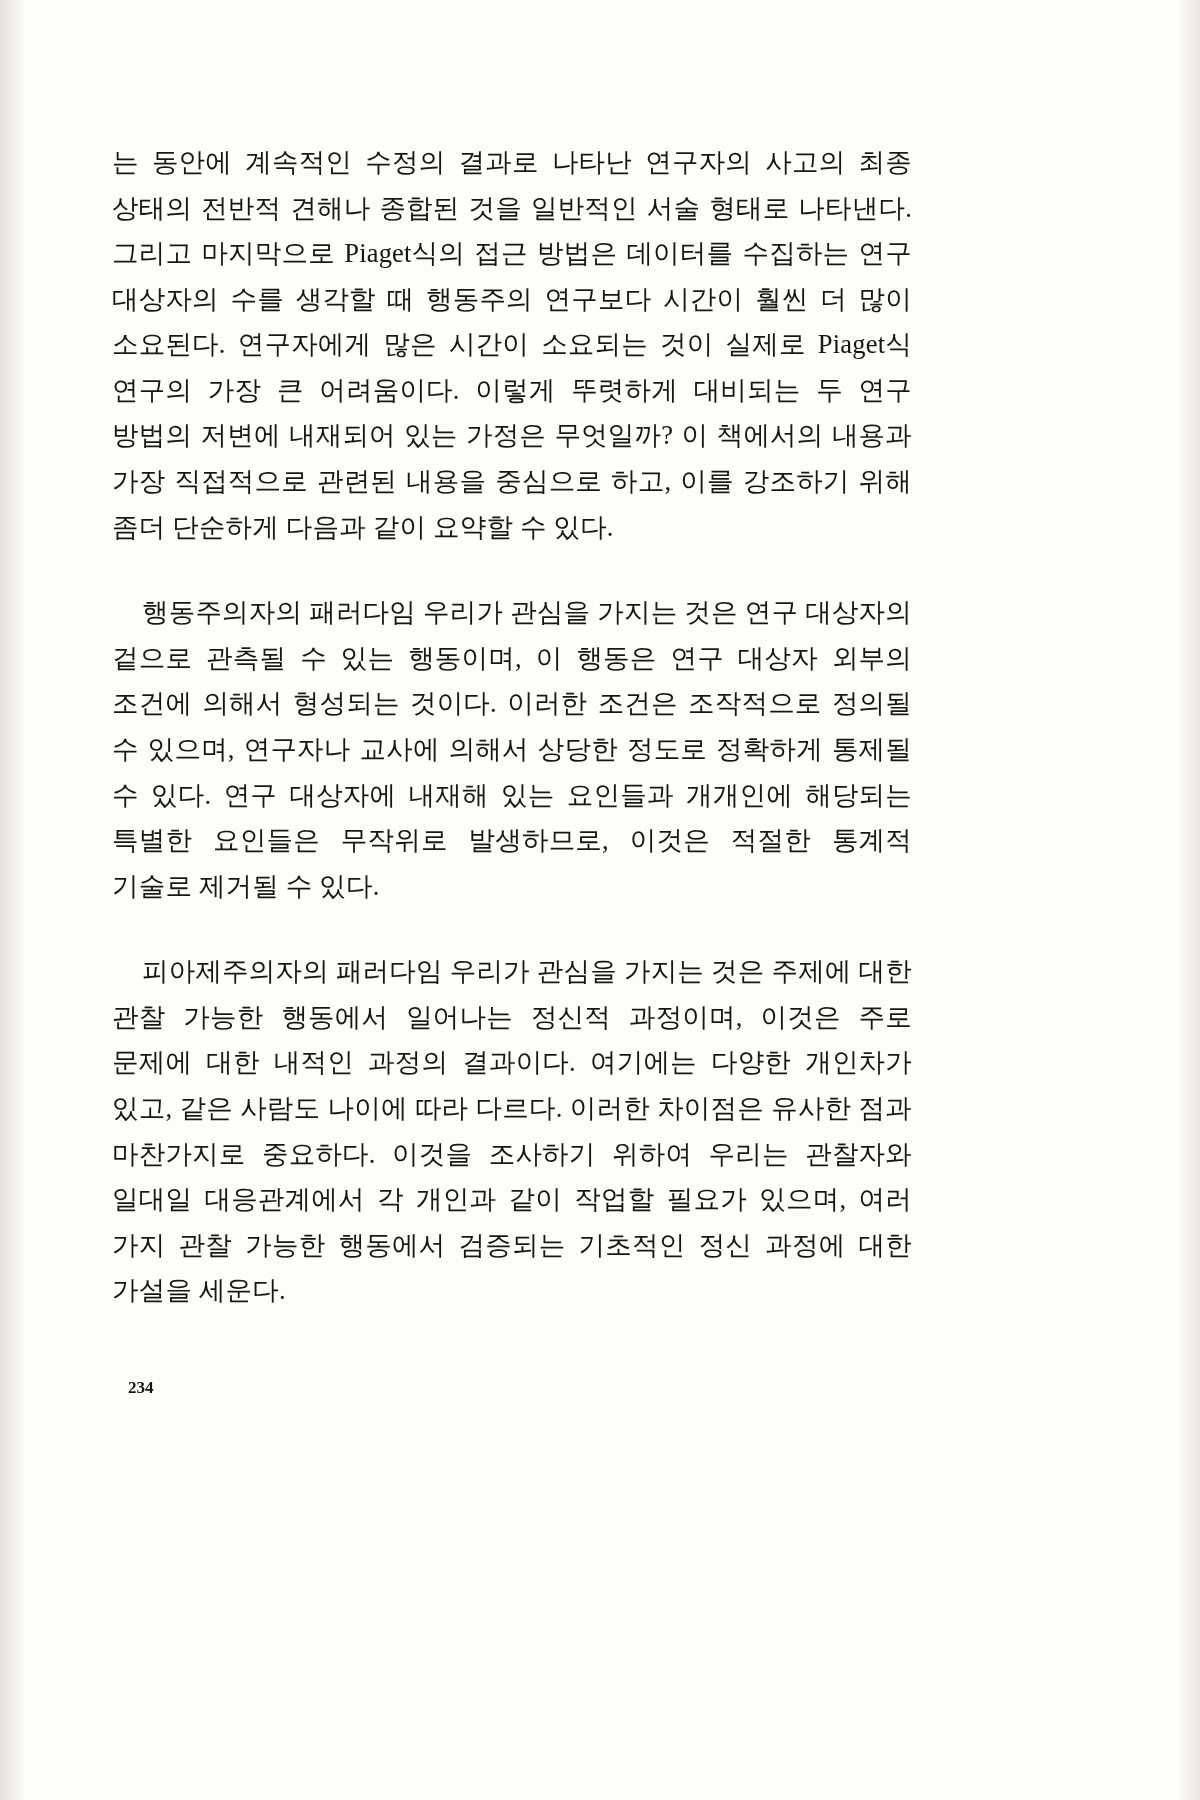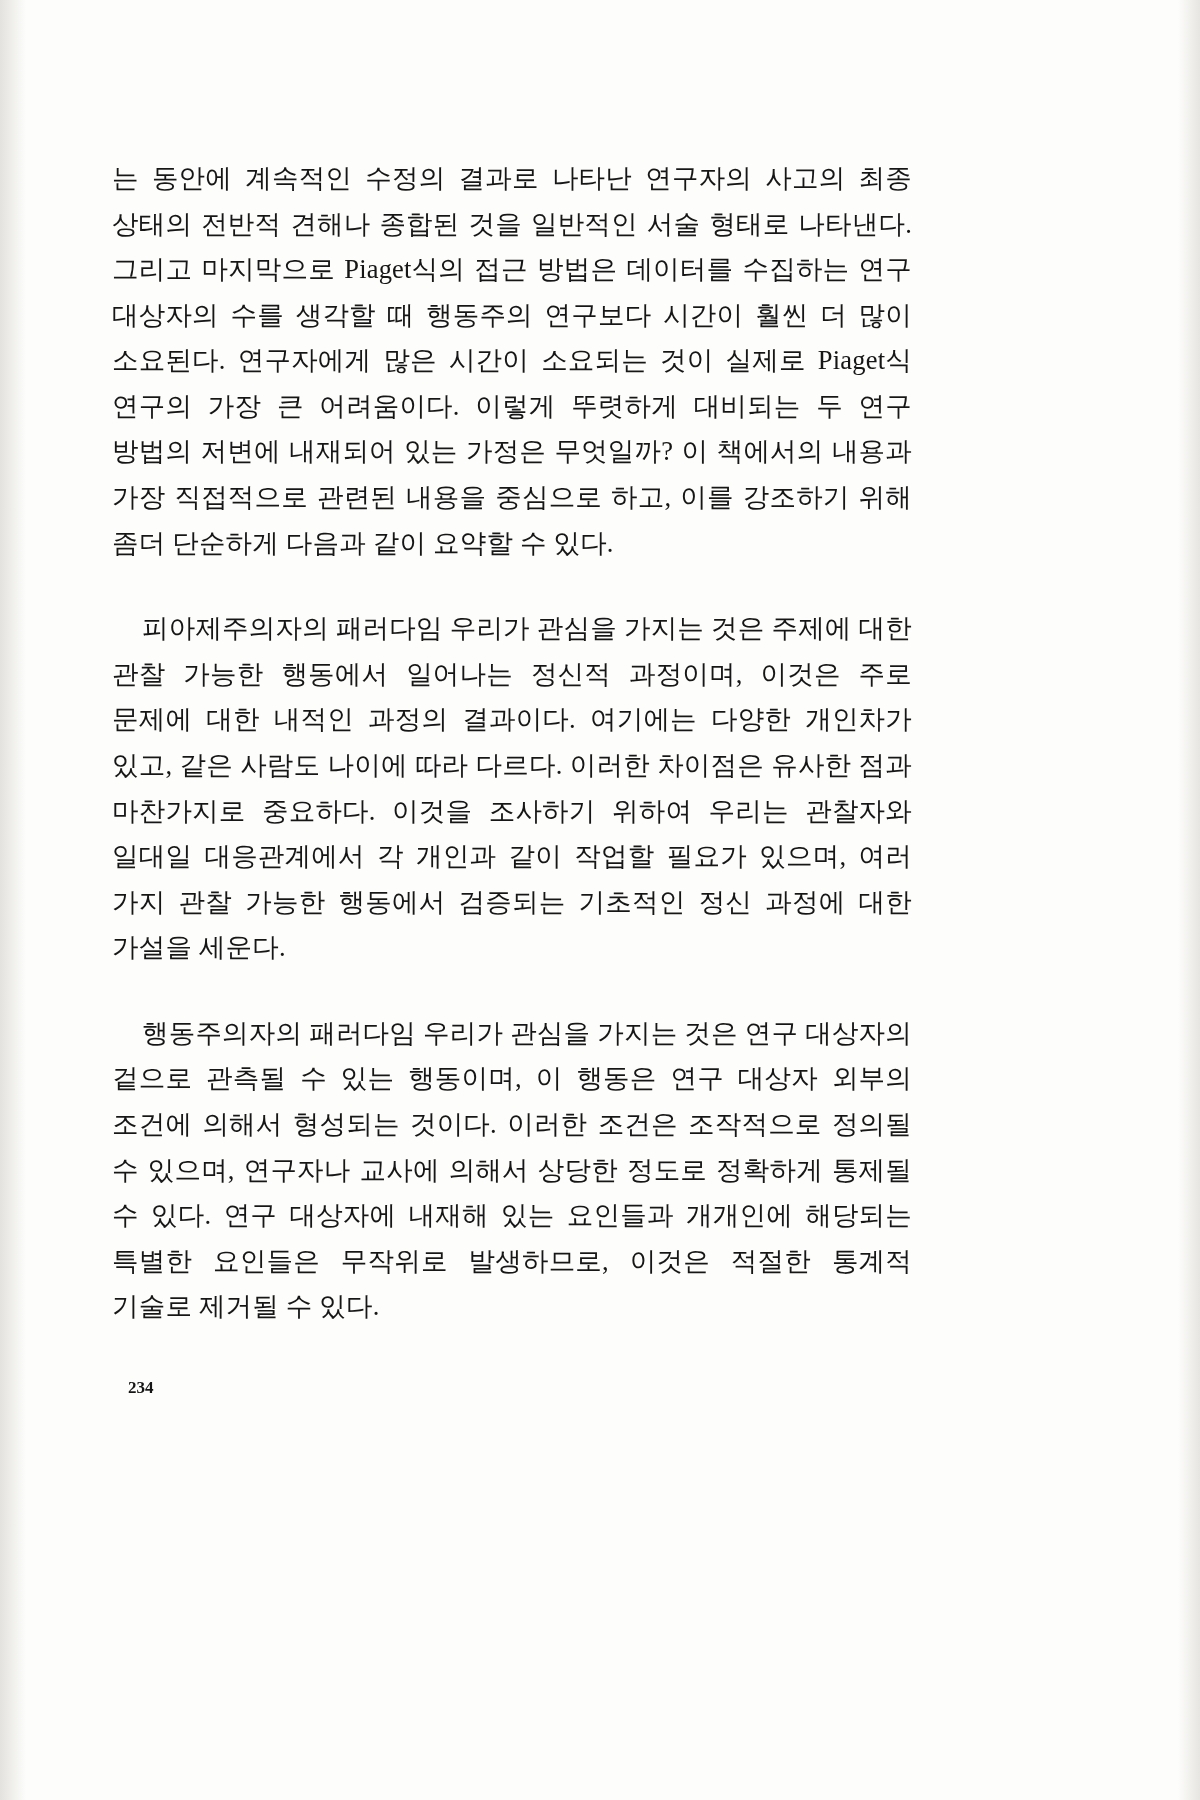--- a/index.html
+++ b/index.html
@@ -35,21 +35,21 @@
     content: "";
     position: absolute;
     right: 0; top: 0; bottom: 0;
     width: 22px;
     background: linear-gradient(to left, #e6e5e1, rgba(253,253,251,0));
     pointer-events: none;
   }
   .content {
     position: absolute;
     left: 112px;
-    top: 156px;
+    top: 140px;
     width: 800px;
   }
   p.body-par {
     margin: 0 0 40px 0;
     font-size: 26.5px;
     line-height: 1.72;
     text-align: justify;
     text-justify: inter-word;
     letter-spacing: 0.2px;
     word-break: keep-all;
@@ -70,17 +70,17 @@
     color: #151515;
     font-family: "Liberation Serif", "DejaVu Serif", serif;
   }
 </style>
 </head>
 <body>
 
 <div class="page">
   <div class="content">
     <p class="body-par">는 동안에 계속적인 수정의 결과로 나타난 연구자의 사고의 최종 상태의 전반적 견해나 종합된 것을 일반적인 서술 형태로 나타낸다. 그리고 마지막으로 Piaget식의 접근 방법은 데이터를 수집하는 연구 대상자의 수를 생각할 때 행동주의 연구보다 시간이 훨씬 더 많이 소요된다. 연구자에게 많은 시간이 소요되는 것이 실제로 Piaget식 연구의 가장 큰 어려움이다. 이렇게 뚜렷하게 대비되는 두 연구 방법의 저변에 내재되어 있는 가정은 무엇일까? 이 책에서의 내용과 가장 직접적으로 관련된 내용을 중심으로 하고, 이를 강조하기 위해 좀더 단순하게 다음과 같이 요약할 수 있다.</p>
+    <p class="body-par indent">행동주의자의 패러다임  우리가 관심을 가지는 것은 연구 대상자의 겉으로 관측될 수 있는 행동이며, 이 행동은 연구 대상자 외부의 조건에 의해서 형성되는 것이다. 이러한 조건은 조작적으로 정의될 수 있으며, 연구자나 교사에 의해서 상당한 정도로 정확하게 통제될 수 있다. 연구 대상자에 내재해 있는 요인들과 개개인에 해당되는 특별한 요인들은 무작위로 발생하므로, 이것은 적절한 통계적 기술로 제거될 수 있다.</p>
     <p class="body-par indent">피아제주의자의 패러다임  우리가 관심을 가지는 것은 주제에 대한 관찰 가능한 행동에서 일어나는 정신적 과정이며, 이것은 주로 문제에 대한 내적인 과정의 결과이다. 여기에는 다양한 개인차가 있고, 같은 사람도 나이에 따라 다르다. 이러한 차이점은 유사한 점과 마찬가지로 중요하다. 이것을 조사하기 위하여 우리는 관찰자와 일대일 대응관계에서 각 개인과 같이 작업할 필요가 있으며, 여러 가지 관찰 가능한 행동에서 검증되는 기초적인 정신 과정에 대한 가설을 세운다.</p>
-    <p class="body-par indent">행동주의자의 패러다임  우리가 관심을 가지는 것은 연구 대상자의 겉으로 관측될 수 있는 행동이며, 이 행동은 연구 대상자 외부의 조건에 의해서 형성되는 것이다. 이러한 조건은 조작적으로 정의될 수 있으며, 연구자나 교사에 의해서 상당한 정도로 정확하게 통제될 수 있다. 연구 대상자에 내재해 있는 요인들과 개개인에 해당되는 특별한 요인들은 무작위로 발생하므로, 이것은 적절한 통계적 기술로 제거될 수 있다.</p>
   </div>
   <div class="page-number">234</div>
 </div>
 
 </body></html>

